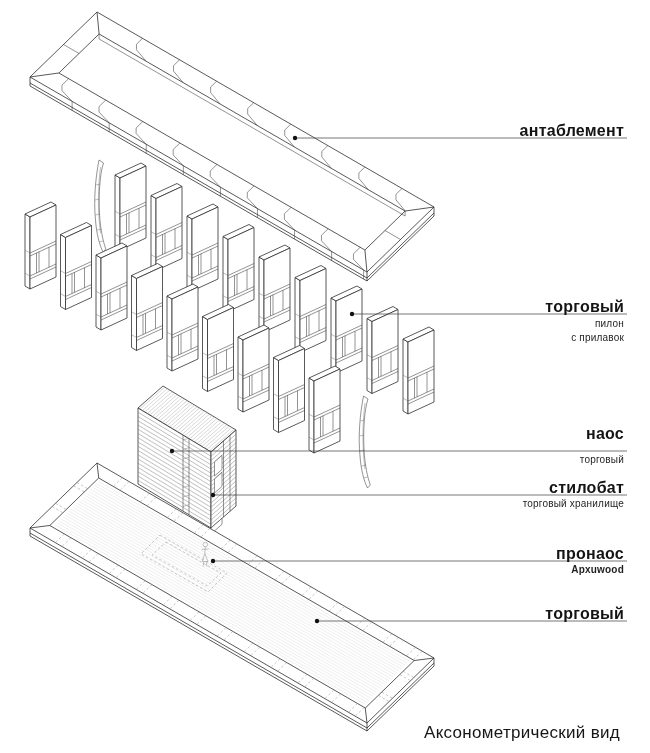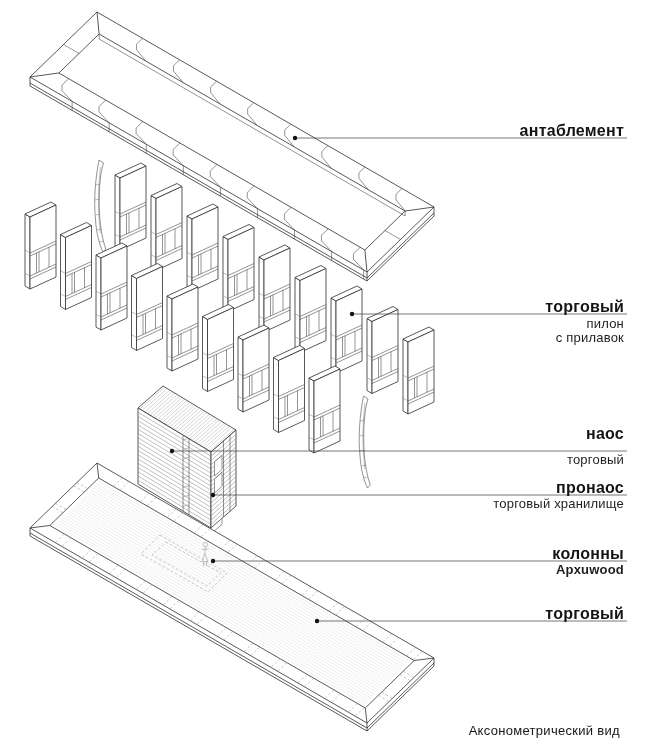--- a/index.html
+++ b/index.html
@@ -14,23 +14,23 @@
   .hA{stroke:#9a9a9a;stroke-width:.4;}
   .hB{stroke:#6f6f6f;stroke-width:.45;}
   .deckl{stroke:#d9d9d9;stroke-width:.45;}
   .dashl{stroke:#999999;stroke-width:.55;stroke-dasharray:2.6 2.2;fill:none;}
   .lead{stroke:#4a4a4a;stroke-width:.75;}
   .dot{fill:#111111;stroke:none;}
   .stat{stroke:#a8a8a8;stroke-width:.7;fill:none;}
   
   .callout{position:absolute;right:26px;text-align:right;color:#141414;}
   .callout .t{font-size:16px;font-weight:bold;letter-spacing:.25px;line-height:12px;}
-  .callout .s{font-size:13px;font-weight:normal;letter-spacing:.2px;line-height:14px;color:#1f1f1f;}
+  .callout .s{font-size:10px;font-weight:normal;letter-spacing:.2px;line-height:14px;color:#1f1f1f;}
   .callout .s.b{font-weight:bold;margin-left:12px;}
-  .caption{position:absolute;right:30px;top:723px;font-size:13px;letter-spacing:.3px;color:#161616;}
+  .caption{position:absolute;right:30px;top:723px;font-size:17px;letter-spacing:.3px;color:#161616;}
 </style>
 </head>
 <body>
 
 <div class="stage">
 
   <svg id="art" width="650" height="753" viewBox="0 0 650 753">
     <defs>
       <g id="pylon-sym">
         <path class="face s1" d="M0,0 L-5,-3 L-5,69 L0,72 Z"></path>
@@ -342,28 +342,28 @@
   </div>
 
   <div class="callout" style="top:428px">
     <div class="t">наос</div>
   </div>
   <div class="callout" style="top:453px">
     <div class="s">торговый</div>
   </div>
 
   <div class="callout" style="top:482px">
-    <div class="t">пронаос</div>
+    <div class="t">стилобат</div>
   </div>
   <div class="callout" style="top:497px">
     <div class="s">торговый хранилище</div>
   </div>
 
   <div class="callout" style="top:548px">
-    <div class="t">колонны</div>
+    <div class="t">пронаос</div>
   </div>
   <div class="callout" style="top:563px">
     <div class="s b">Apxuwood</div>
   </div>
 
   <div class="callout" style="top:608px">
     <div class="t">торговый</div>
   </div>
 
   <div class="caption">Аксонометрический вид</div>

